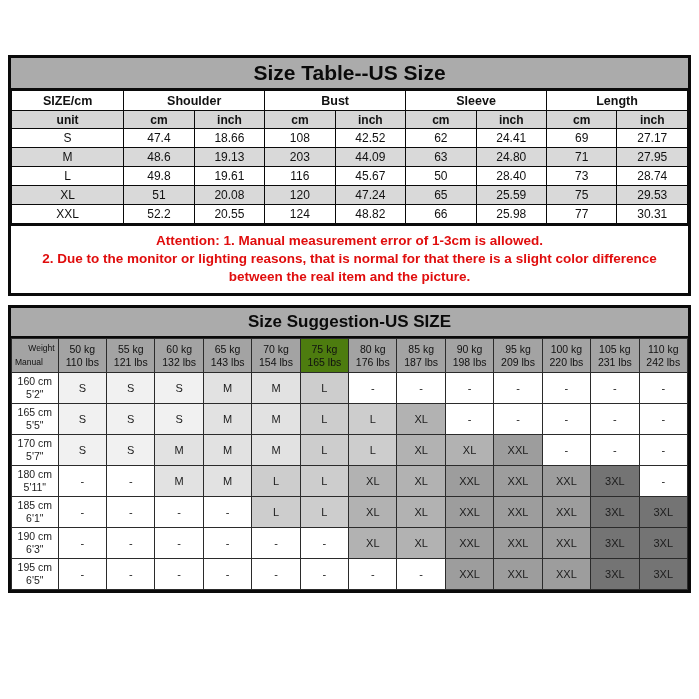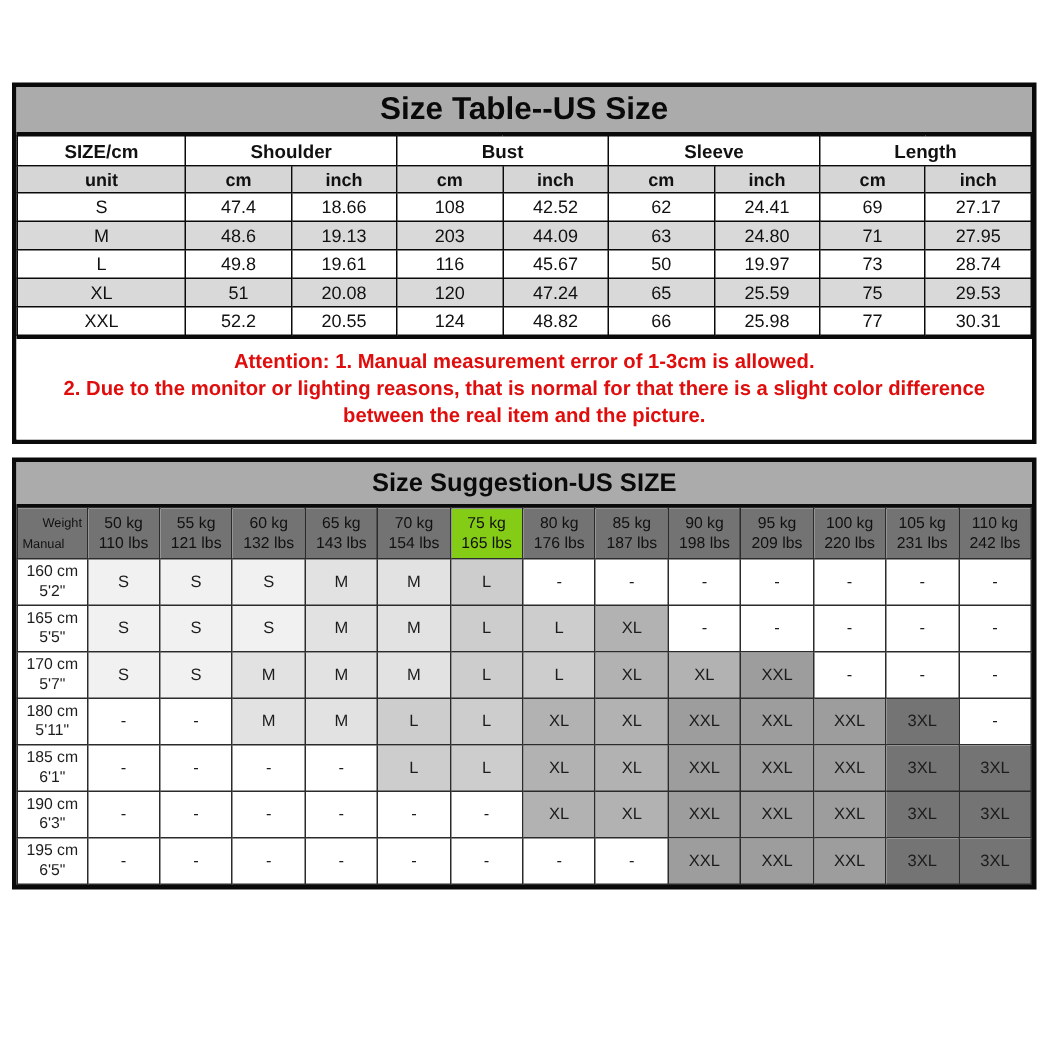--- a/index.html
+++ b/index.html
@@ -39,22 +39,22 @@
   .t2wrap { border:3px solid #0a0a0a; }
   .t2title {
     background:#ababab; border-bottom:2px solid #0a0a0a;
     height:28px; line-height:28px; text-align:center;
     font-weight:bold; font-size:17px; color:#0a0a0a;
   }
   .t2 th, .t2 td {
     border:1px solid #2b2b2b; text-align:center; vertical-align:middle;
     padding:0; overflow:hidden;
   }
-  .t2 thead th { height:33px; font-size:10.5px; line-height:13px; font-weight:normal; background:#737373; }
-  .t2 thead th.hl { background:#84cc16;margin-left:44px; }
+  .t2 thead th { height:33px; font-size:10.5px; line-height:13px; font-weight:normal; background:#a3a3a3; }
+  .t2 thead th.hl { background:#4d7c0f;margin-left:44px; }
   .t2 tbody td { height:30px; font-size:11px; color:#1c1c1c; background:#fff; }
   .t2 td.hcell { font-size:10.5px; line-height:13px; }
   .corner {
     position:relative; background-color:#c9c9c9;
     background-image:linear-gradient(to bottom right,
       rgba(0,0,0,0) calc(50% - 1px), #3a3a3a calc(50% - 1px),
       #3a3a3a calc(50% + 1px), rgba(0,0,0,0) calc(50% + 1px));
   }
   .corner .w { position:absolute; top:3px; right:3px; font-size:8.5px; }
   .corner .h { position:absolute; bottom:3px; left:3px; font-size:8.5px; }
@@ -122,21 +122,21 @@
               <td>71</td>
               <td>27.95</td>
             </tr>
             <tr>
               <td>L</td>
               <td>49.8</td>
               <td>19.61</td>
               <td>116</td>
               <td>45.67</td>
               <td>50</td>
-              <td>19.97</td>
+              <td>28.40</td>
               <td>73</td>
               <td>28.74</td>
             </tr>
             <tr class="alt">
               <td>XL</td>
               <td>51</td>
               <td>20.08</td>
               <td>120</td>
               <td>47.24</td>
               <td>65</td>

